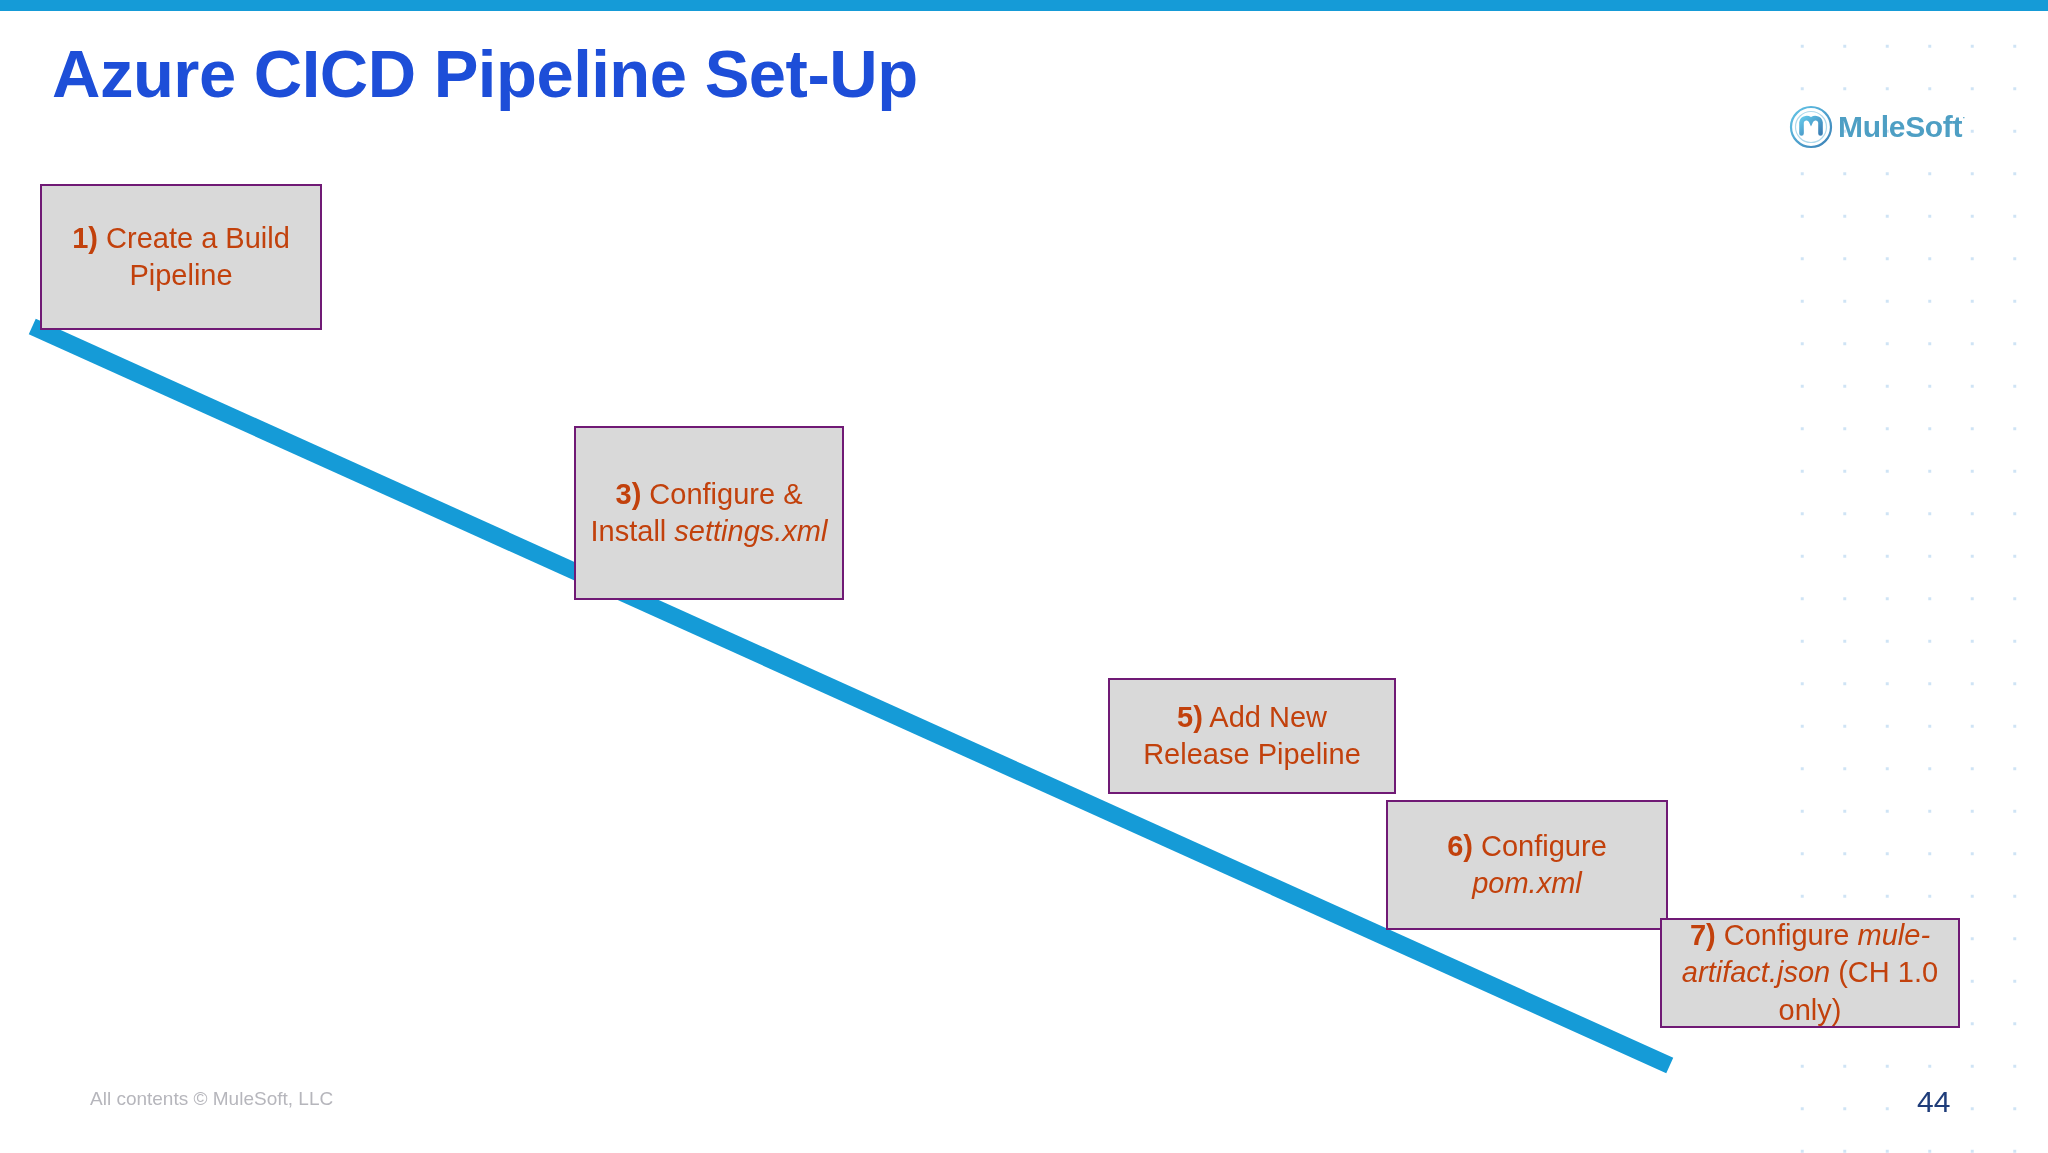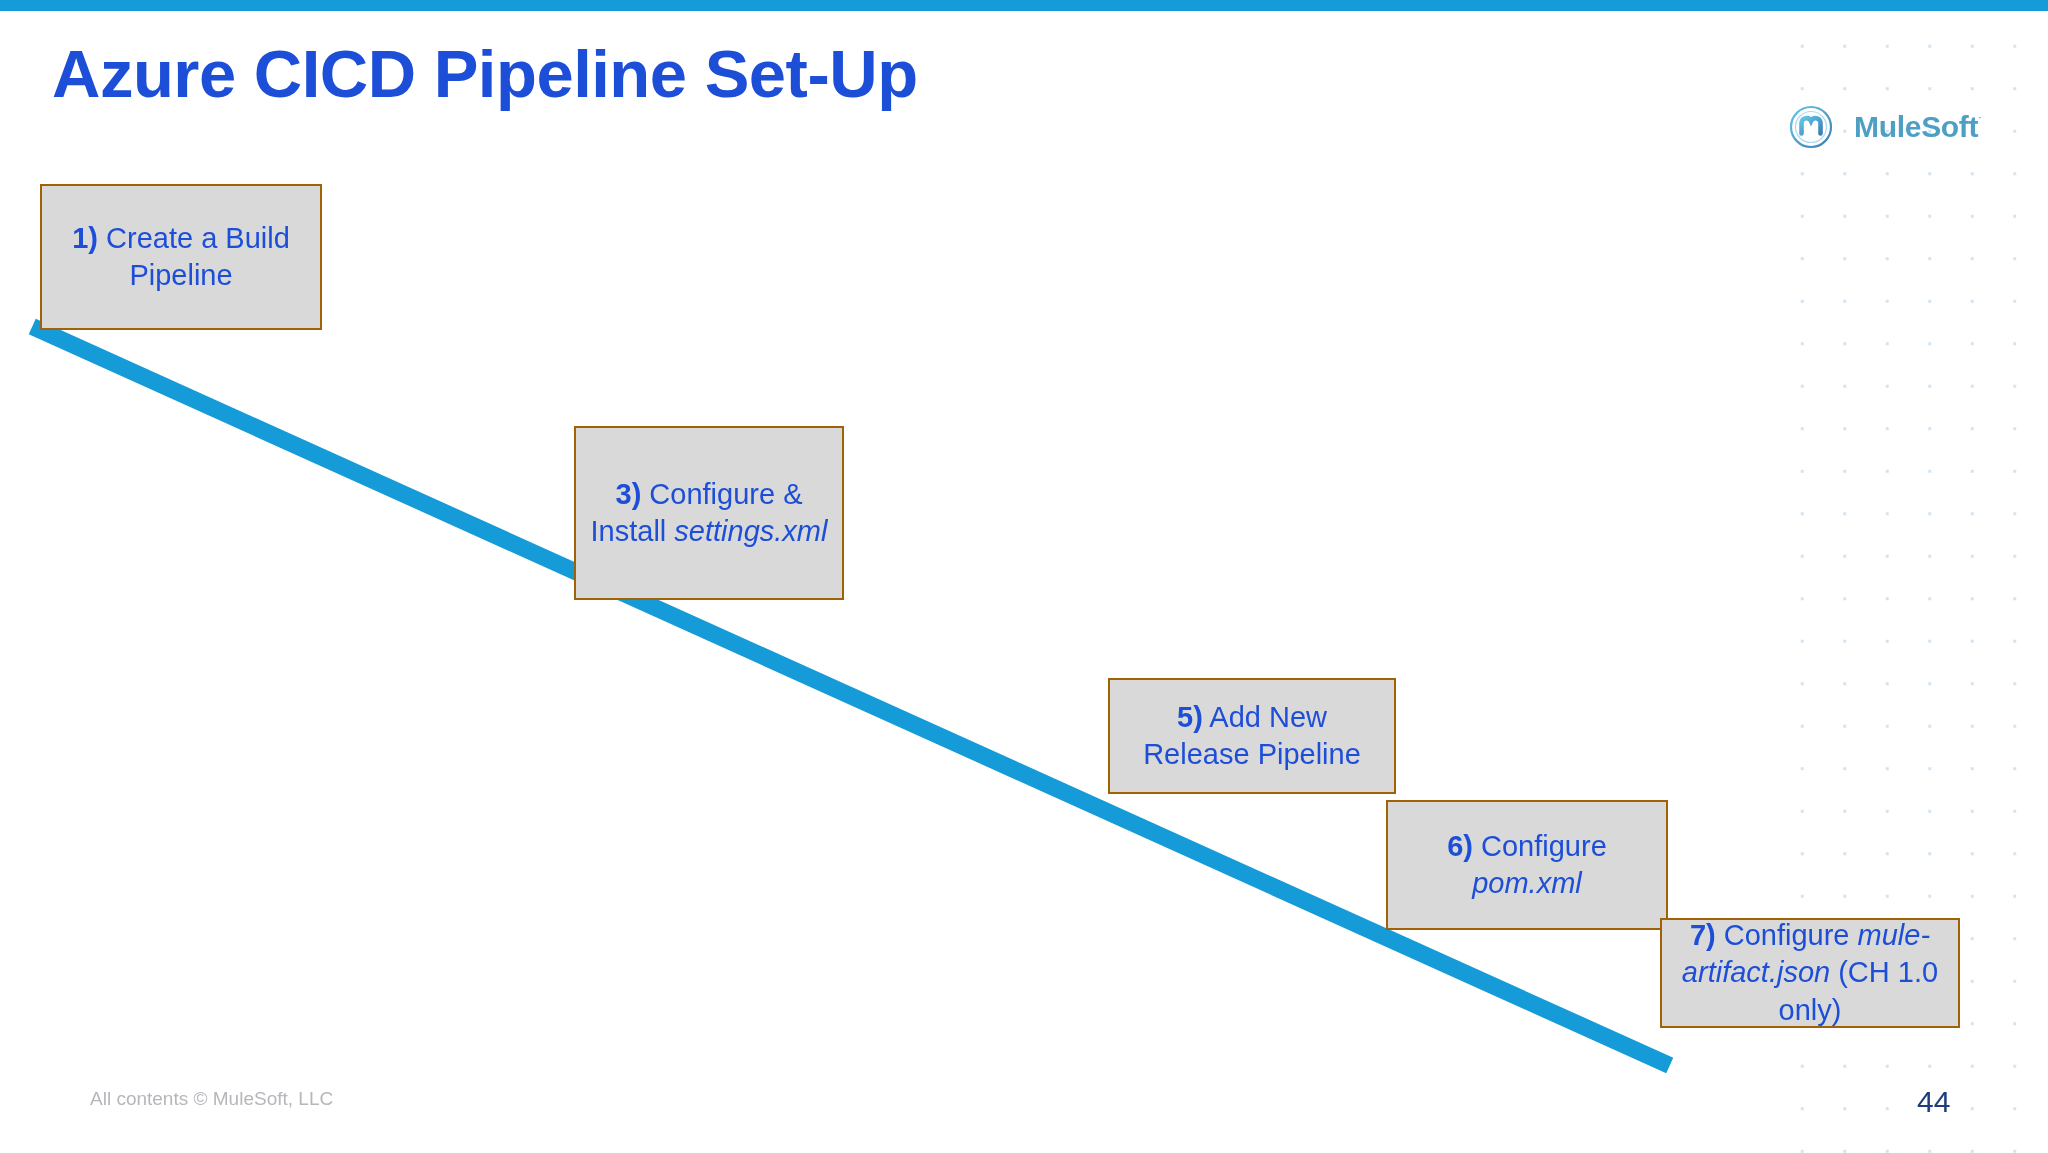--- a/index.html
+++ b/index.html
@@ -54,21 +54,21 @@
     margin-left: 24px;
   }
 
   
   #logo {
     position: absolute;
     left: 1789px;
     top: 105px;
     display: flex;
     align-items: center;
-    gap: 21px;
+    gap: 5px;
   }
   #logo .mark {
     width: 44px;
     height: 44px;
     flex: 0 0 auto;
   }
   #logo .wordmark {
     font-size: 30px;
     font-weight: bold;
     color: #4E9FC4;
@@ -89,26 +89,26 @@
     width: 2048px;
     height: 1153px;
     pointer-events: none;
   }
 
   
   .step-box {
     position: absolute;
     box-sizing: border-box;
     background: #D9D9D9;
-    border: 2px solid #a16207;
+    border: 2px solid #701a75;
     display: flex;
     align-items: center;
     justify-content: center;
     text-align: center;
-    color: #1d4ed8;
+    color: #c2410c;
     font-size: 29px;
     line-height: 1.28;
     padding: 4px 12px;
   }
   .step-box .txt {
     width: 100%;
   }
   .step-box b {
     font-weight: bold;
   }

